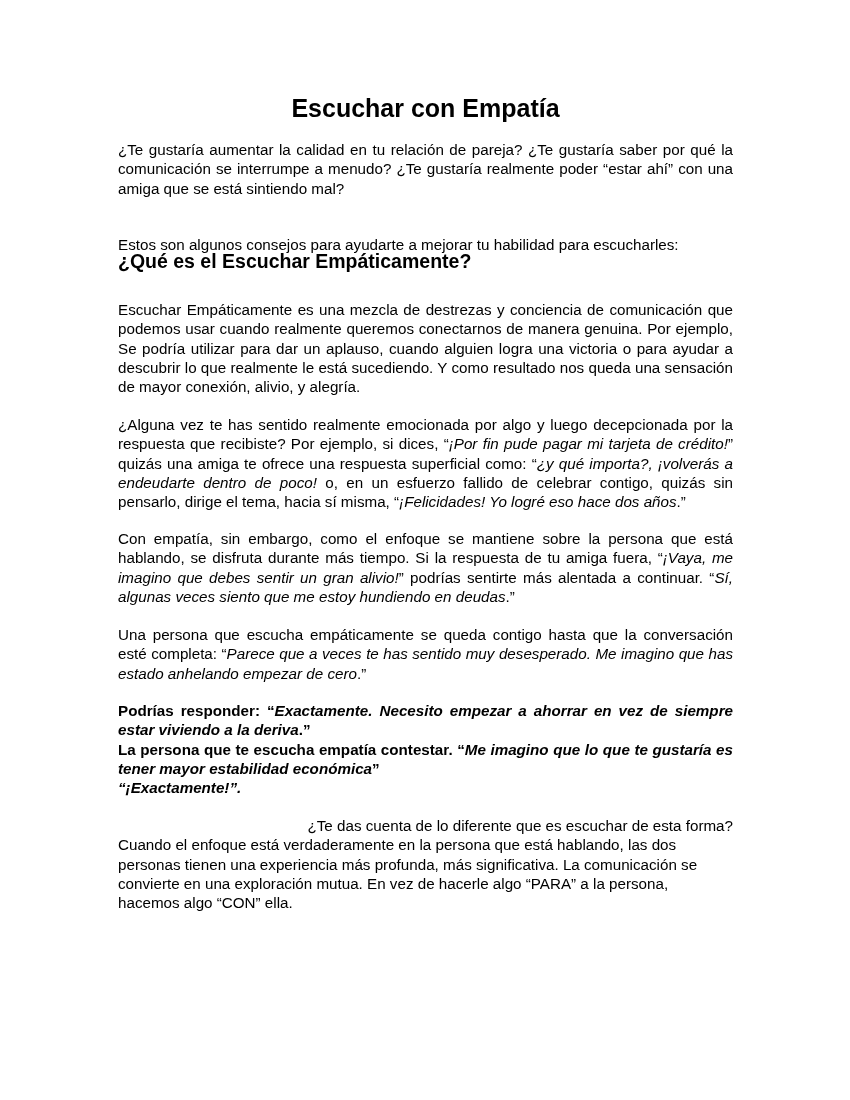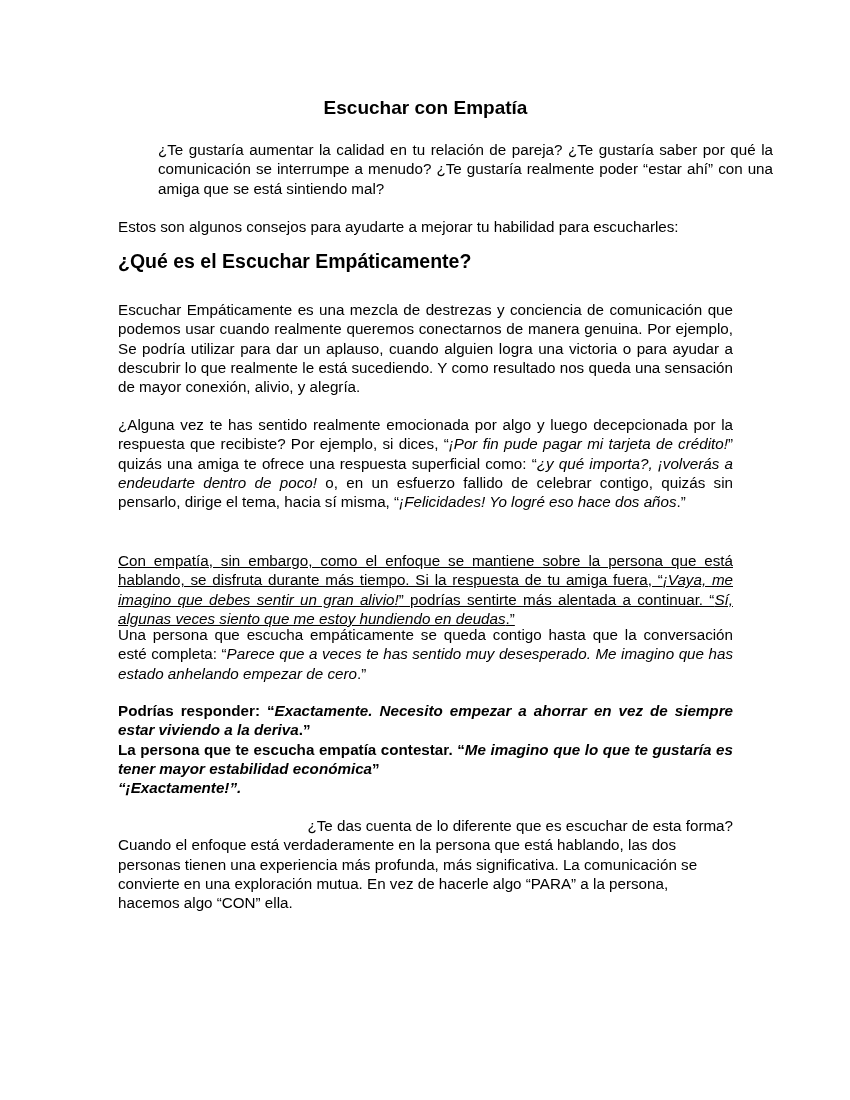--- a/index.html
+++ b/index.html
@@ -1,44 +1,44 @@
 <!DOCTYPE html>
 <html><head>
 <meta charset="utf-8">
 <style>
   html, body { margin: 0; padding: 0; background: #ffffff; }
   body { width: 850px; height: 1100px; position: relative; overflow: hidden;
          font-family: "Liberation Sans", sans-serif; color: #000; }
   .page { position: absolute; left: 118px; top: 0; width: 615px; }
   h1 { position: absolute; left: 0; width: 615px; top: 96px; margin: 0;
-       text-align: center; font-size: 19px; font-weight: bold; line-height: 24px; }
+       text-align: center; font-size: 25px; font-weight: bold; line-height: 24px; }
   h2 { position: absolute; left: 0; top: 248px; margin: 0; font-size: 19.5px;
        font-weight: bold; line-height: 26px; }
   p { position: absolute; left: 0; width: 615px; margin: 0; font-size: 15.2px;
       line-height: 19.3px; text-align: justify; }
   p.nj { text-align: left; }
   em { font-style: italic; }
   .block { display: block; text-align: right; }
 </style>
 </head>
 <body>
 
 <div class="page">
   <h1>Escuchar con Empatía</h1>
 
-  <p style="top:140px;margin-left:40px;">¿Te gustaría aumentar la calidad en tu relación de pareja? ¿Te gustaría saber por qué la comunicación se interrumpe a menudo? ¿Te gustaría realmente poder “estar ahí” con una amiga que se está sintiendo mal?</p>
+  <p style="top:140px;">¿Te gustaría aumentar la calidad en tu relación de pareja? ¿Te gustaría saber por qué la comunicación se interrumpe a menudo? ¿Te gustaría realmente poder “estar ahí” con una amiga que se está sintiendo mal?</p>
 
-  <p class="nj" style="top:217px;">Estos son algunos consejos para ayudarte a mejorar tu habilidad para escucharles:</p>
+  <p class="nj" style="top:235px;">Estos son algunos consejos para ayudarte a mejorar tu habilidad para escucharles:</p>
 
   <h2>¿Qué es el Escuchar Empáticamente?</h2>
 
   <p style="top:300px;">Escuchar Empáticamente es una mezcla de destrezas y conciencia de comunicación que podemos usar cuando realmente queremos conectarnos de manera genuina. Por ejemplo, Se podría utilizar para dar un aplauso, cuando alguien logra una victoria o para ayudar a descubrir lo que realmente le está sucediendo. Y como resultado nos queda una sensación de mayor conexión, alivio, y alegría.</p>
 
   <p style="top:415px;"><span>¿Alguna vez te has sentido realmente emocionada por algo y luego decepcionada por la respuesta que recibiste? Por ejemplo, si dices, “</span><em>¡Por fin pude pagar mi tarjeta de crédito!</em><span>” quizás una amiga te ofrece una respuesta superficial como: “</span><em>¿y qué importa?, ¡volverás a endeudarte dentro de poco!</em><span> o, en un esfuerzo fallido de celebrar contigo, quizás sin pensarlo, dirige el tema, hacia sí misma, “</span><em>¡Felicidades! Yo logré eso hace dos años</em><span>.”</span></p>
 
-  <p style="top:551px;text-decoration:underline;"><span>Con empatía, sin embargo, como el enfoque se mantiene sobre la persona que está hablando, se disfruta durante más tiempo. Si la respuesta de tu amiga fuera, “</span><em>¡Vaya, me imagino que debes sentir un gran alivio!</em><span>” podrías sentirte más alentada a continuar. “</span><em>Sí, algunas veces siento que me estoy hundiendo en deudas</em><span>.”</span></p>
+  <p style="top:529px;"><span>Con empatía, sin embargo, como el enfoque se mantiene sobre la persona que está hablando, se disfruta durante más tiempo. Si la respuesta de tu amiga fuera, “</span><em>¡Vaya, me imagino que debes sentir un gran alivio!</em><span>” podrías sentirte más alentada a continuar. “</span><em>Sí, algunas veces siento que me estoy hundiendo en deudas</em><span>.”</span></p>
 
   <p style="top:625px;"><span>Una persona que escucha empáticamente se queda contigo hasta que la conversación esté completa: “</span><em>Parece que a veces te has sentido muy desesperado. Me imagino que has estado anhelando empezar de cero</em><span>.”</span></p>
 
   <p style="top:701px;font-weight:bold;"><span>Podrías responder: “</span><em>Exactamente. Necesito empezar a ahorrar en vez de siempre estar viviendo a la deriva</em><span>.”</span><br><span>La persona que te escucha empatía contestar. “</span><em>Me imagino que lo que te gustaría es tener mayor estabilidad económica</em><span>”</span><br><em>“¡Exactamente!”.</em></p>
 
   <p class="nj" style="top:816px;"><span class="block">¿Te das cuenta de lo diferente que es escuchar de esta forma?</span><span>Cuando el enfoque está verdaderamente en la persona que está hablando, las dos personas tienen una experiencia más profunda, más significativa. La comunicación se convierte en una exploración mutua. En vez de hacerle algo “PARA” a la persona, hacemos algo “CON” ella.</span></p>
 </div>
 
 </body></html>

